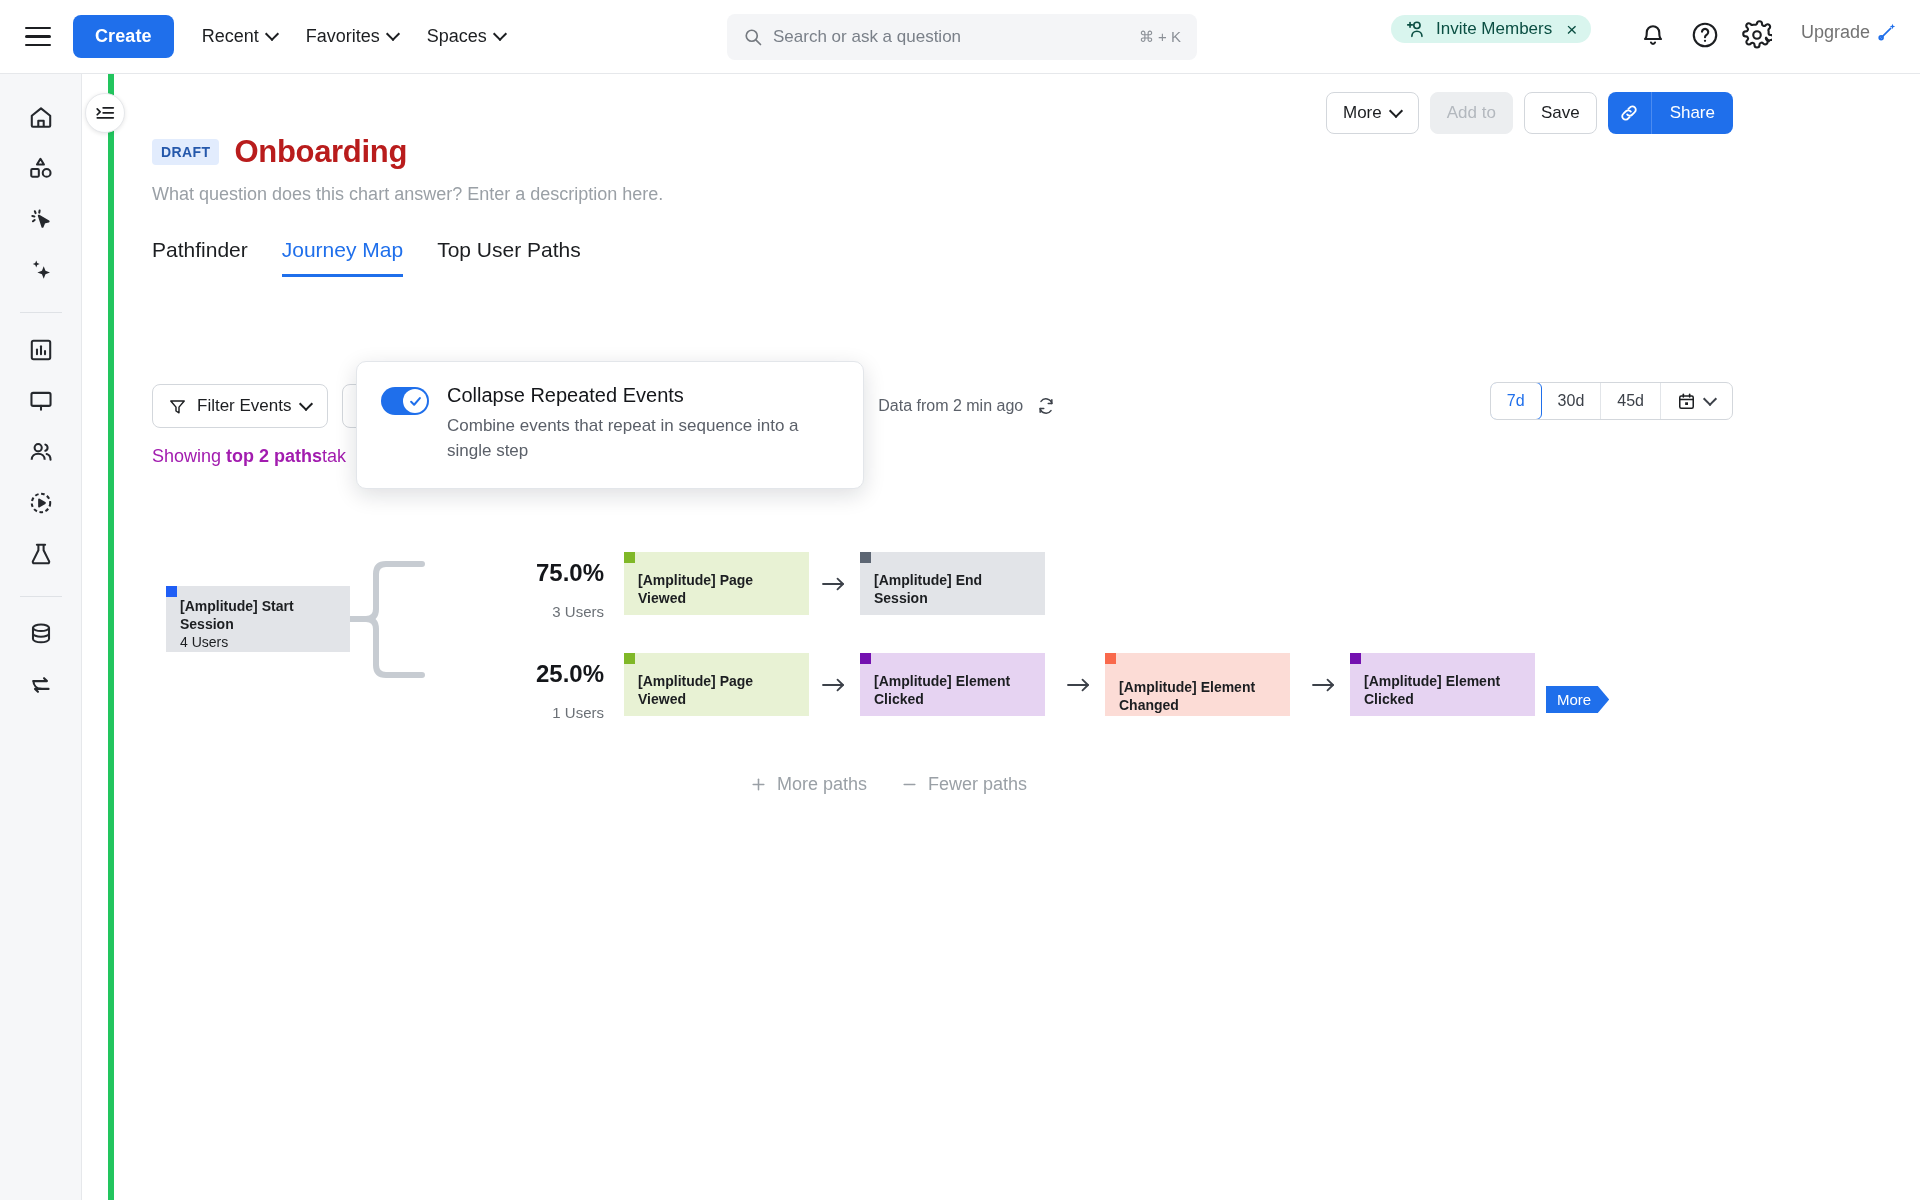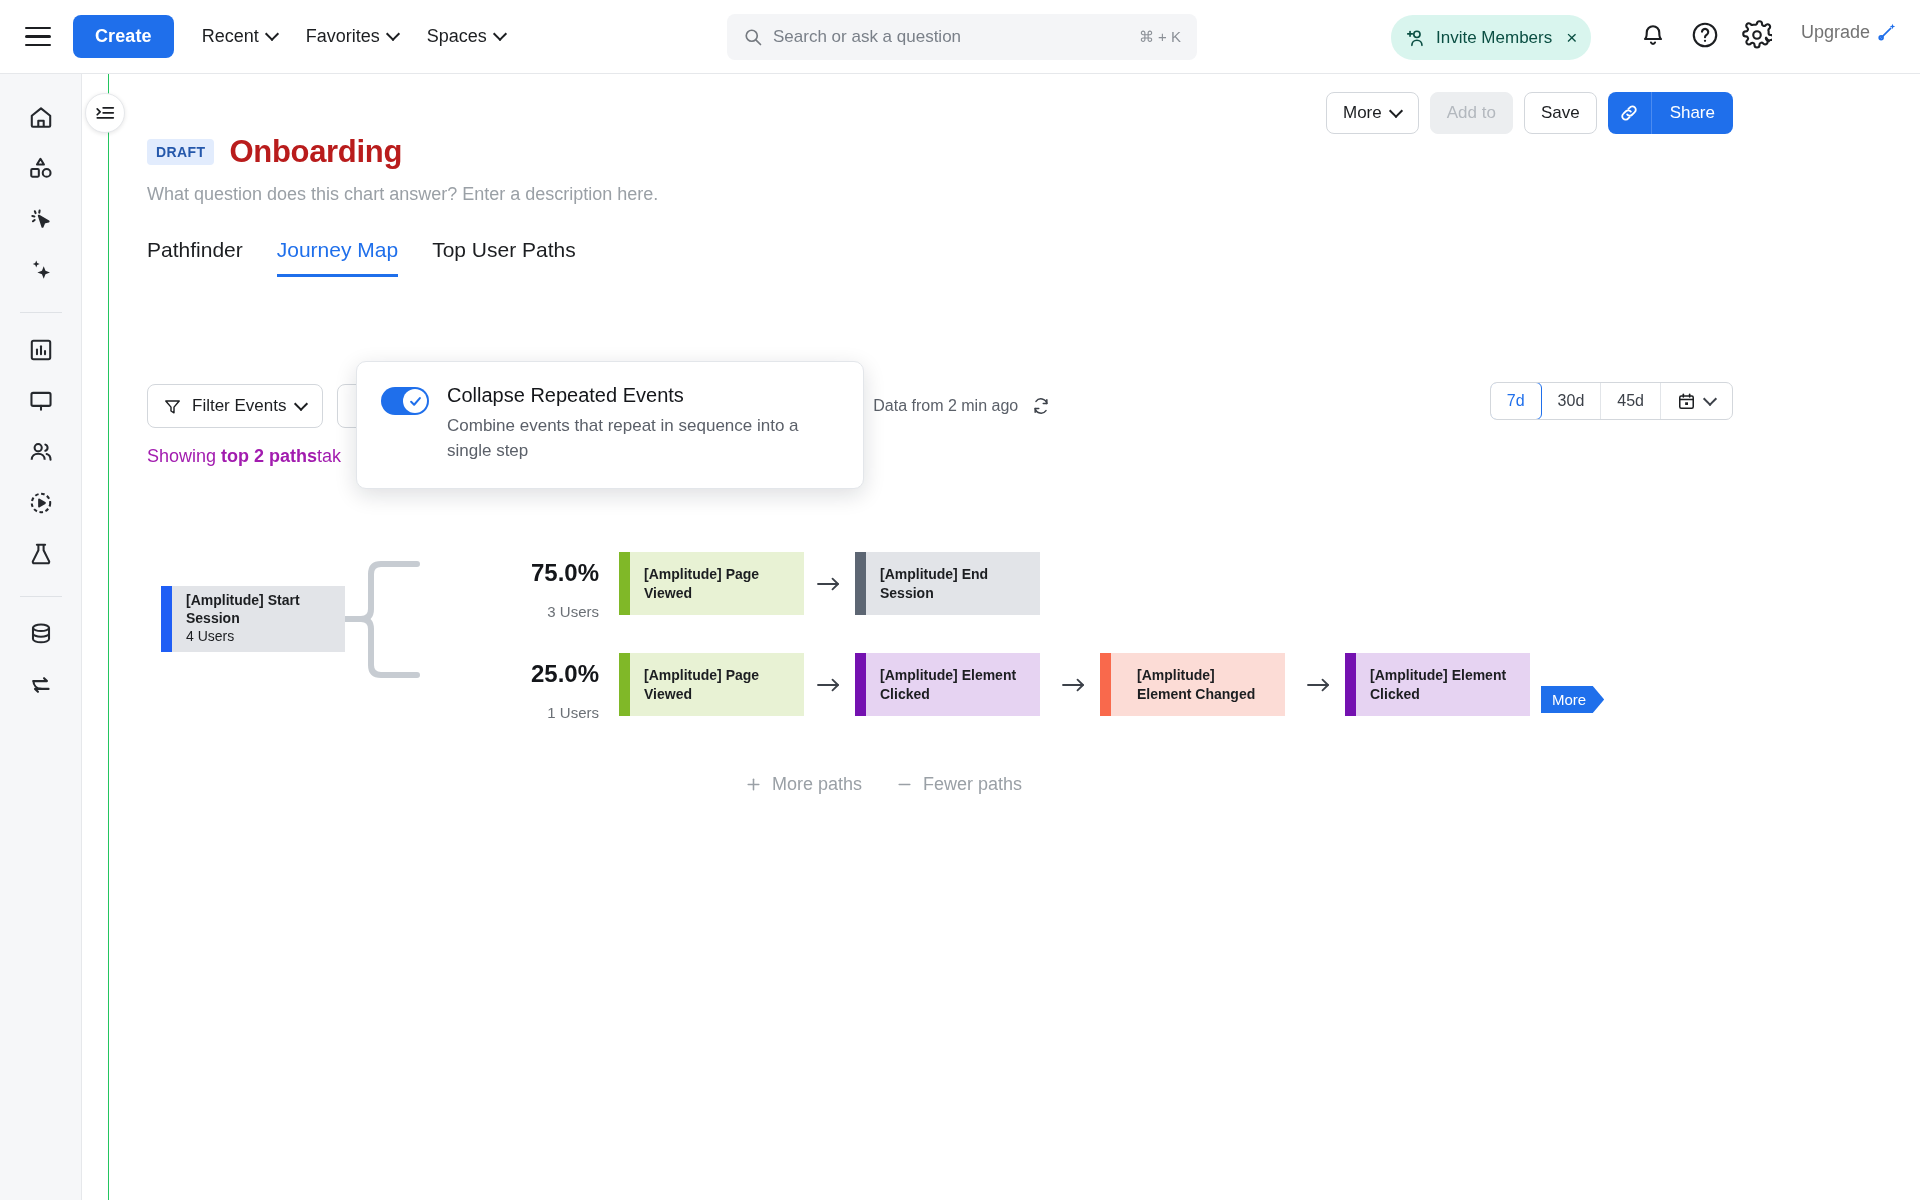--- a/index.html
+++ b/index.html
@@ -56,21 +56,21 @@
   .search-input {
     flex: 1; border: none; background: transparent; outline: none;
     font-size: 17px; color: #3c4149; margin-left: 10px;
     font-family: inherit;
   }
   .search-input::placeholder { color: #7a8089; }
   .kbd { font-size: 15px; color: #8b9097; white-space: nowrap; }
 
   .invite-pill {
     position: absolute; left: 1391px; top: 15px;
-    height: 45px; background: #d9f5ee; border-radius: 22px;
+    height: 28px; background: #d9f5ee; border-radius: 22px;
     display: flex; align-items: center; gap: 9px; padding: 0 14px 0 14px;
     cursor: pointer;
   }
   .invite-pill .txt { font-size: 17px; color: #0b4f43; white-space: nowrap; }
   .invite-x { font-size: 19px; color: #0b4f43; margin-left: 5px; line-height: 1; cursor: pointer; }
   .icon-btn { position: absolute; top: 20px; width: 34px; height: 34px; cursor: pointer; }
   .upgrade {
     position: absolute; right: 22px; top: 21px;
     font-size: 18px; color: #737373; display: flex; align-items: flex-end; gap: 6px;
     cursor: pointer; white-space: nowrap;
@@ -99,21 +99,21 @@
     box-shadow: 0 1px 4px rgba(0,0,0,.10);
     display: flex; align-items: center; justify-content: center;
     z-index: 35; cursor: pointer;
   }
 
   
   .main {
     position: absolute; left: 108px; top: 74px;
     width: 1647px; height: 1126px;
     background: #ffffff;
-    border-left: 1px solid #22c55e;
+    border-left: 6px solid #22c55e;
     padding-left: 48px;
   }
 
   .action-bar {
     position: absolute; right: 22px; top: 18px;
     display: flex; align-items: center; gap: 11px;
   }
   .btn {
     height: 42px; border: 1px solid #d3d7dc; background: #fff;
     border-radius: 8px; font-size: 17px; color: #1c1e21;
@@ -201,21 +201,21 @@
     border-radius: 50%; background: #fff;
     display: flex; align-items: center; justify-content: center;
   }
   .popup-title { font-size: 20px; color: #14161a; margin-bottom: 7px; }
   .popup-sub { font-size: 17px; color: #5b6069; line-height: 1.45; max-width: 400px; }
 
   
   .map { position: absolute; left: 0; top: 0; width: 1812px; height: 1126px; pointer-events: none; }
   .node {
     position: absolute; display: flex; align-items: center;
-    pointer-events: auto; cursor: pointer;
+    pointer-events: auto; cursor: pointer; flex-direction: column;
   }
   .node .bar { width: 11px; align-self: stretch; flex: 0 0 11px; }
   .node .body {
     flex: 1; display: flex; flex-direction: column; justify-content: center;
     padding: 0 14px;
   }
   .node .lbl { font-size: 14px; font-weight: 700; color: #1c1e21; line-height: 1.3; }
   .node .sub { font-size: 14px; color: #1c1e21; line-height: 1.4; }
   .pct-block { position: absolute; text-align: right; pointer-events: auto; }
   .pct { font-size: 24px; font-weight: 700; color: #14161a; }

